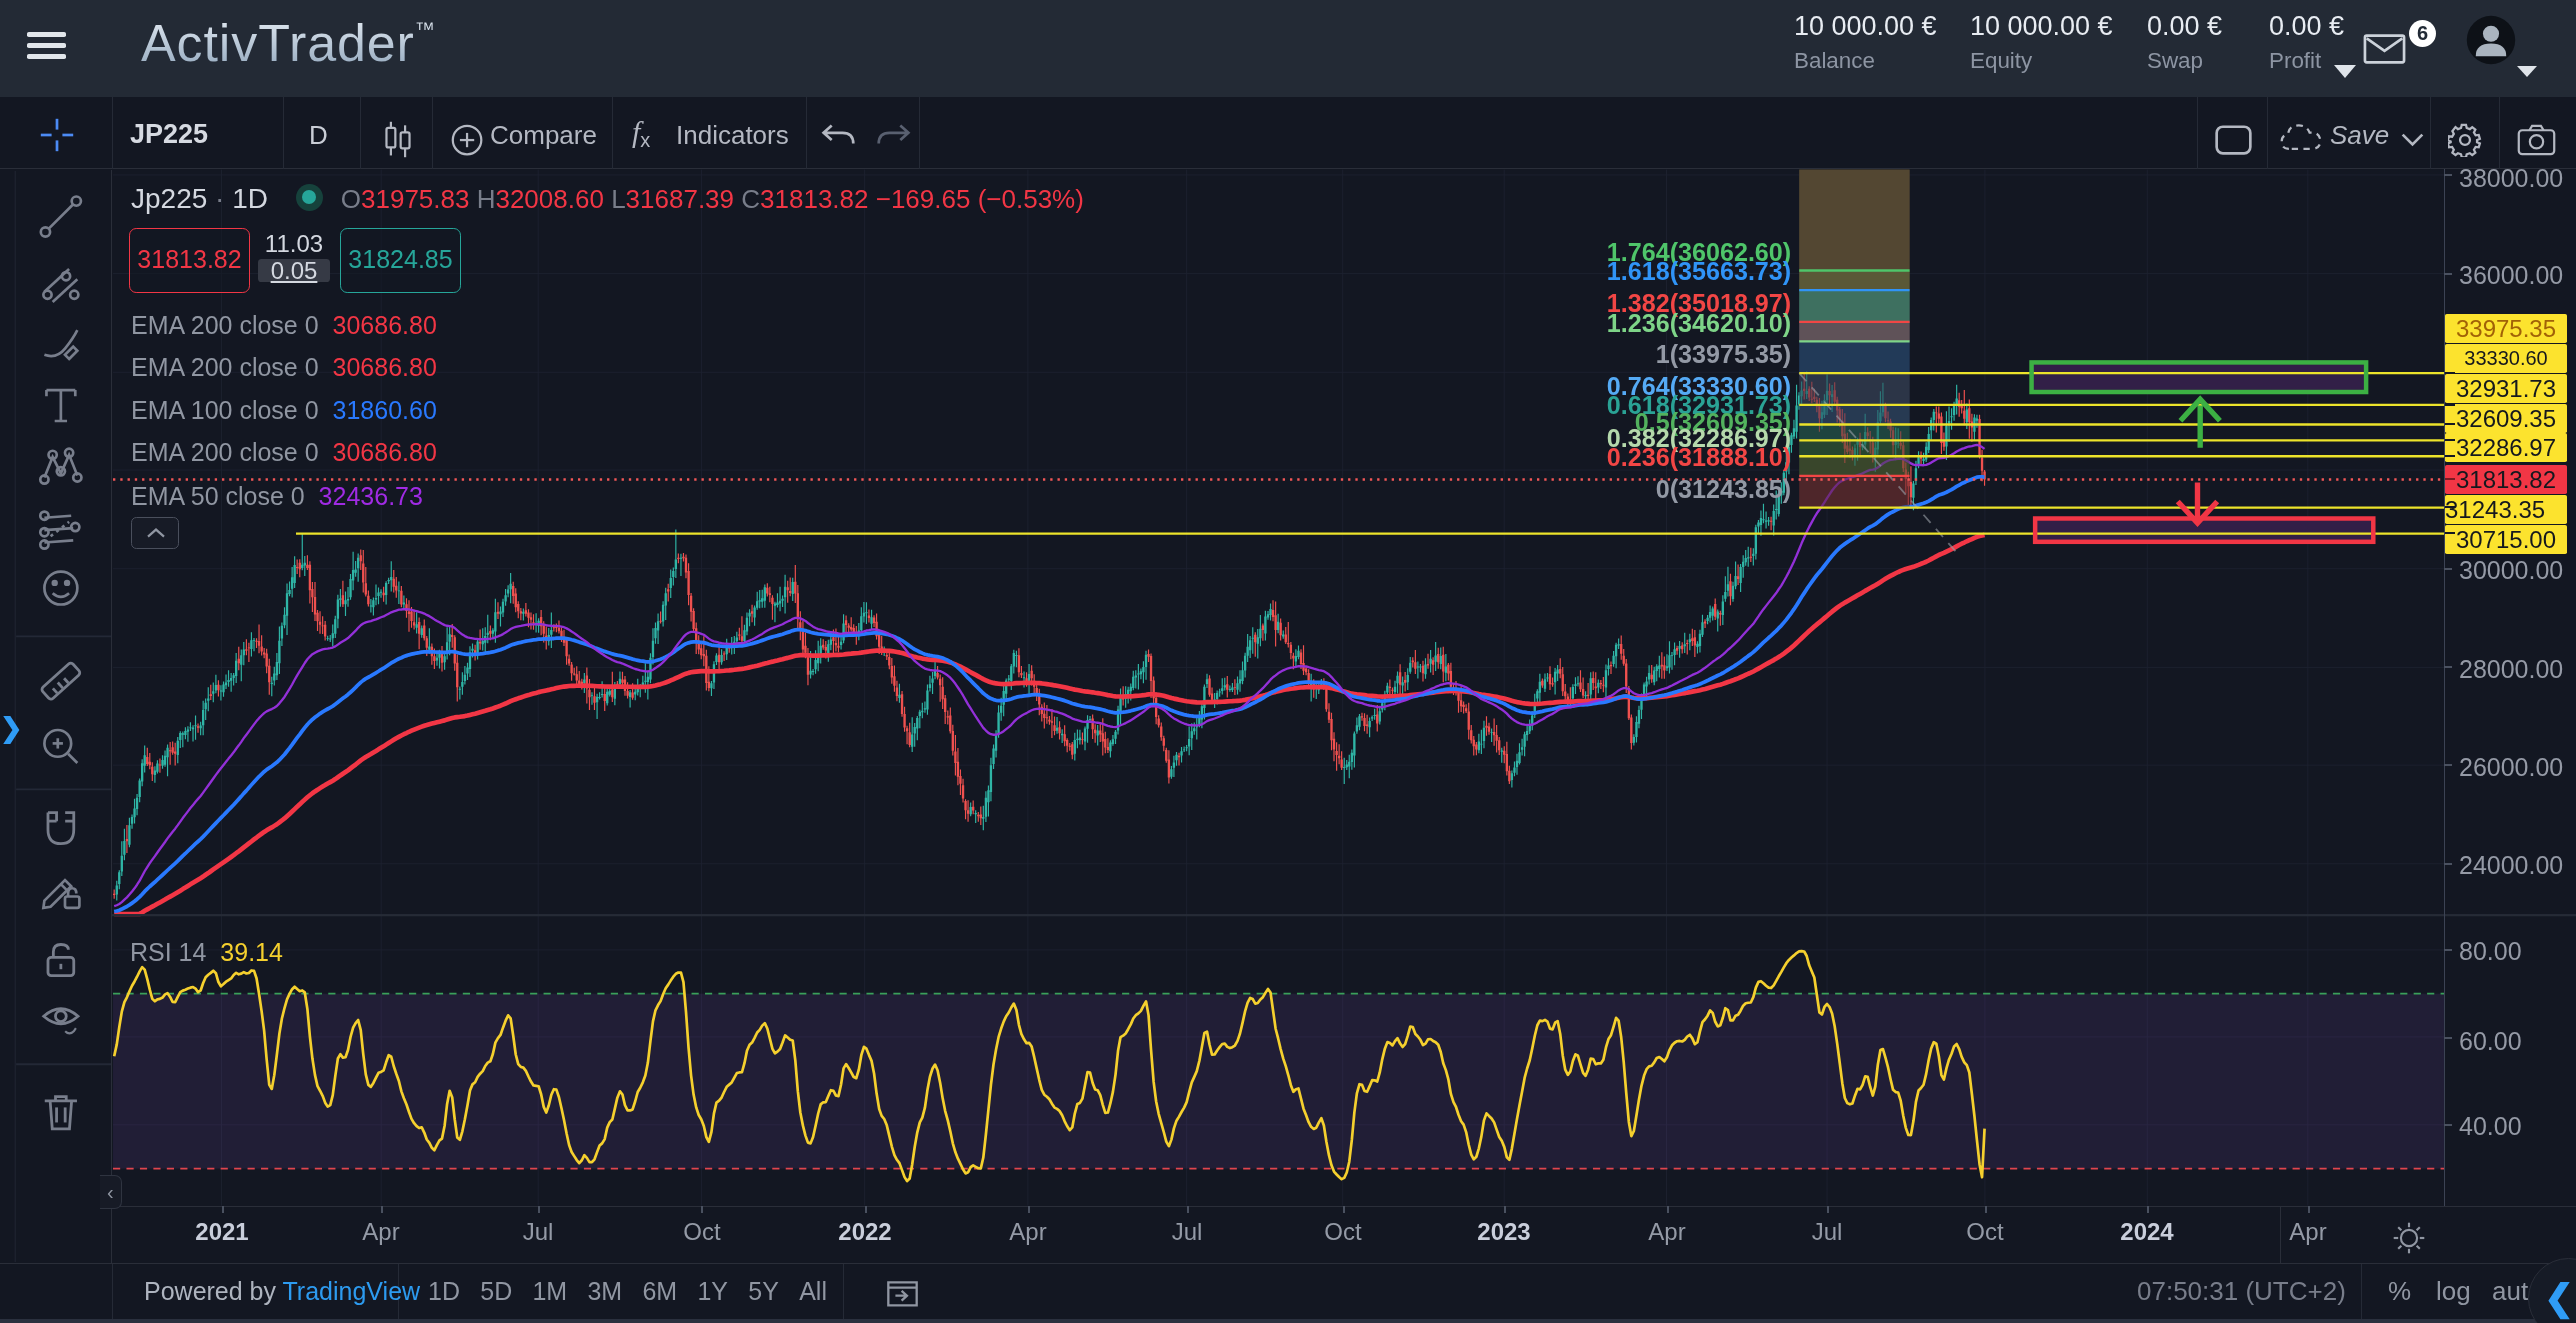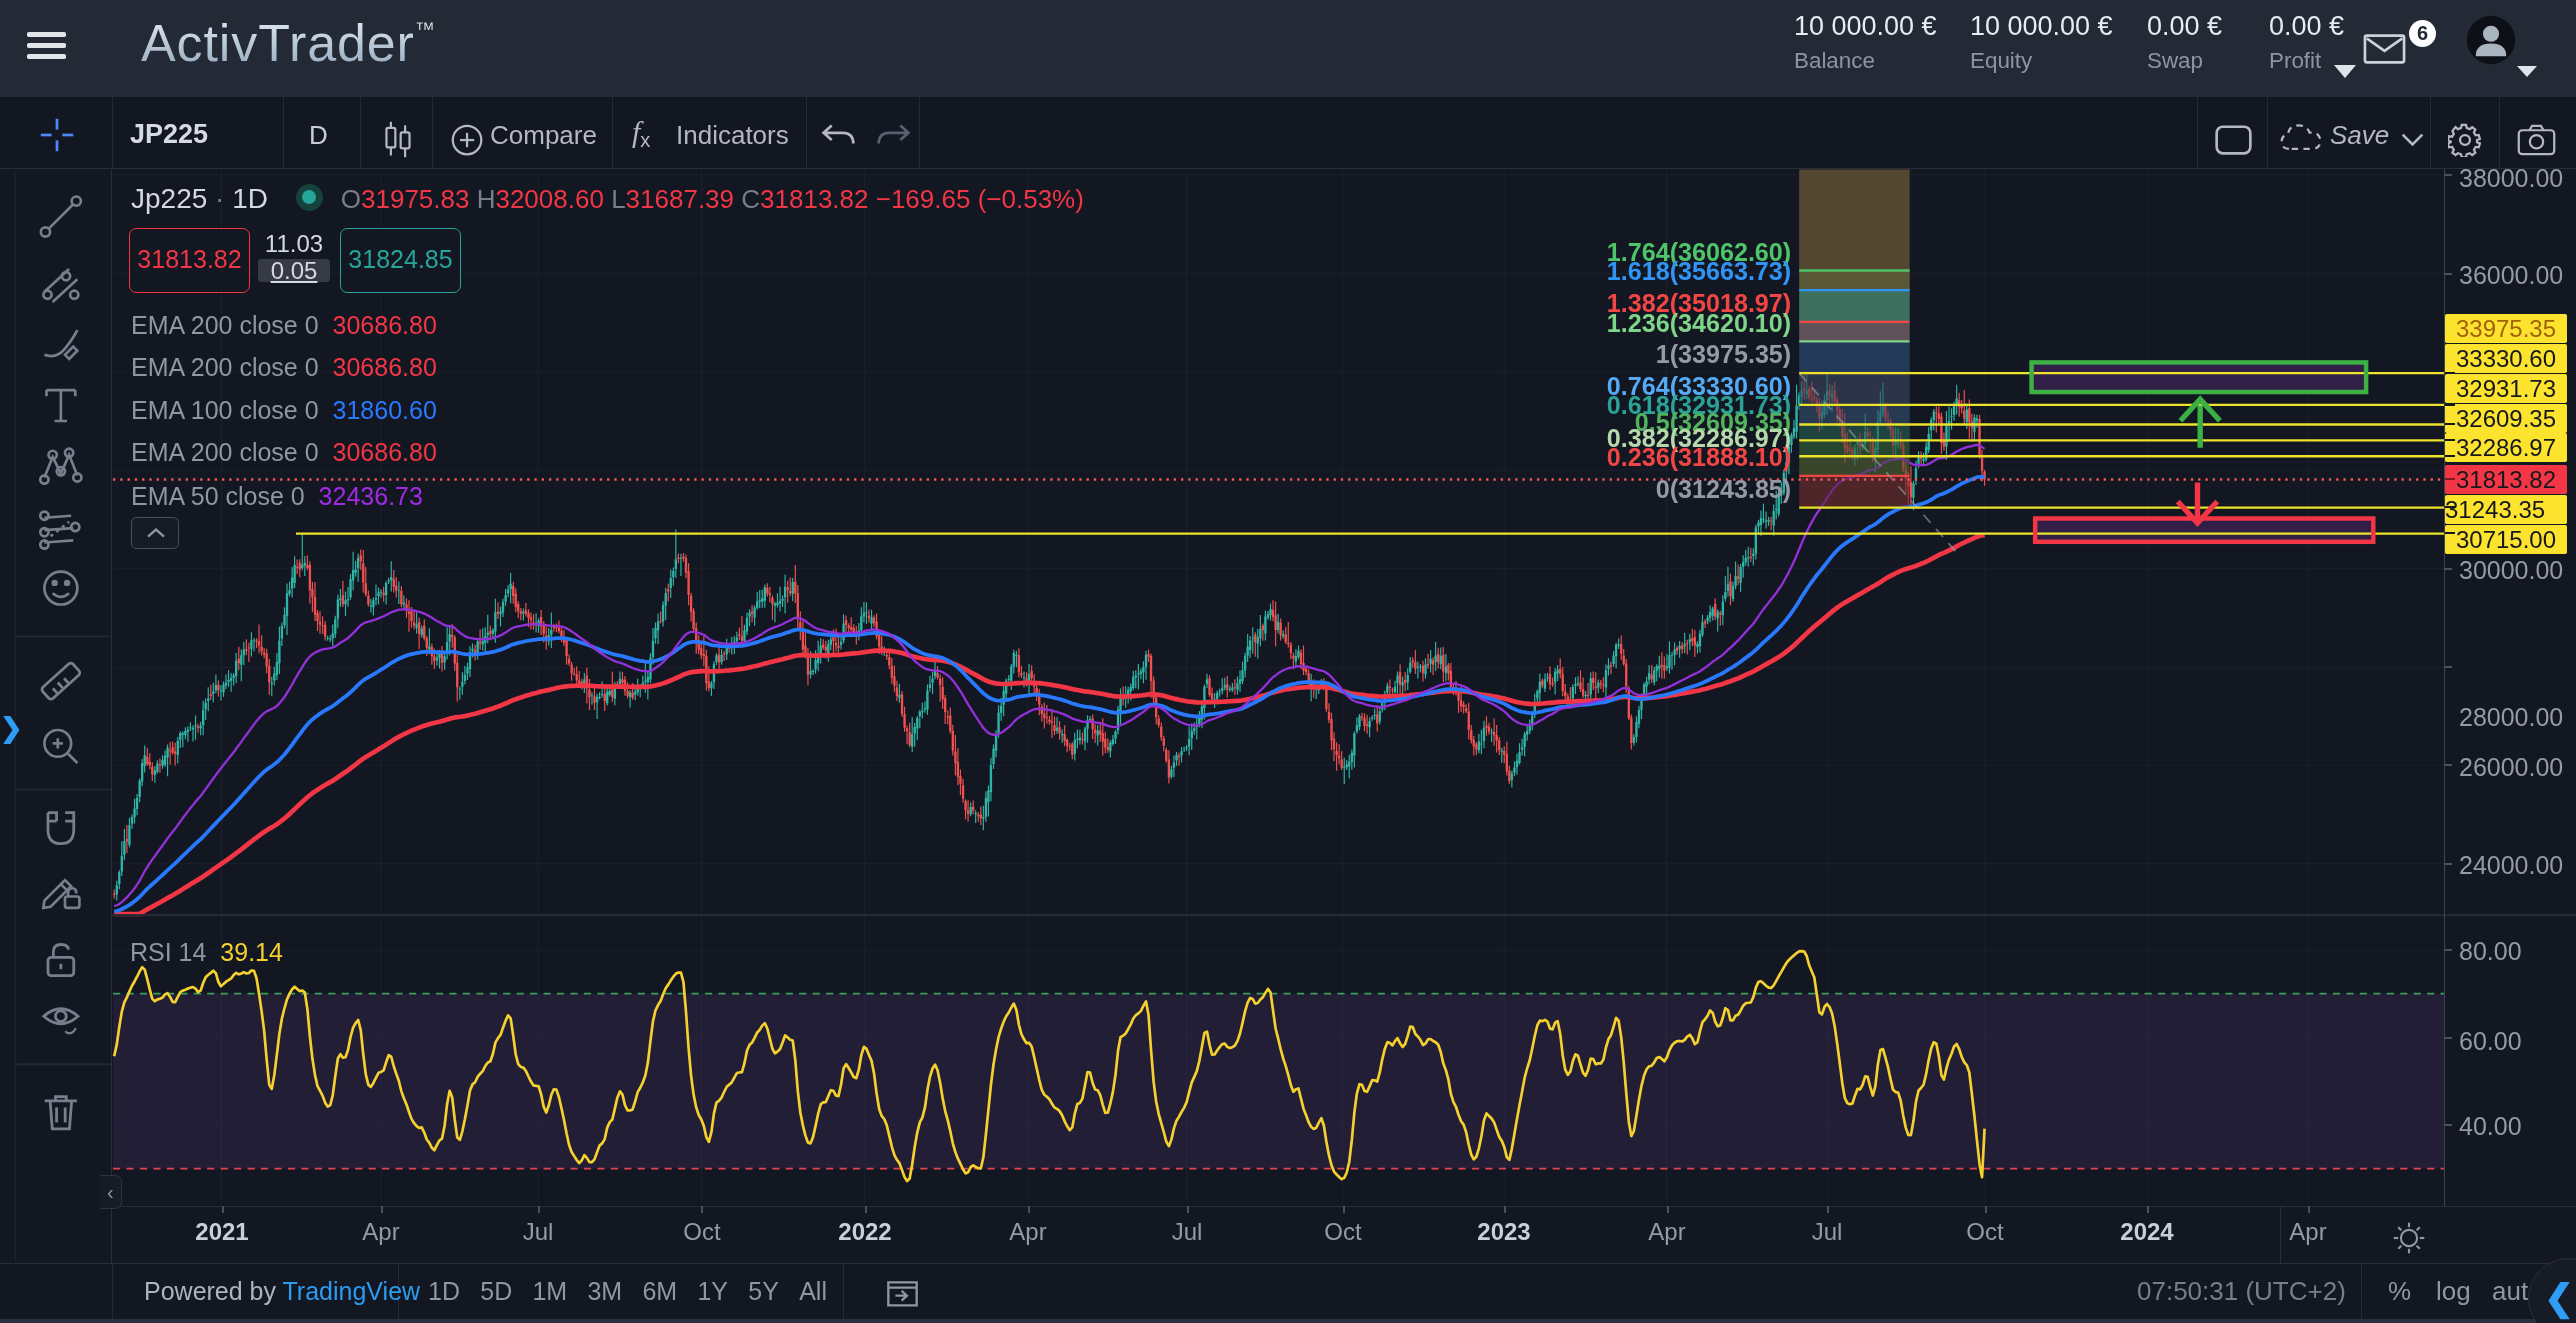--- a/index.html
+++ b/index.html
@@ -284,28 +284,28 @@
   <svg width="48" height="32" viewBox="0 0 54 36">
       <path d="M18 21 L27 13 L36 21" fill="none" stroke="#9096a2" stroke-width="2.5"></path>
     </svg>
 </div>
 <div class="abs" style="left:130px;top:938px;font-size:25px;color:#9096a2;">RSI 14&nbsp;&nbsp;<span style="color:#f5d02e;">39.14</span></div>
 
 <div class="abs" style="left:2444px;top:169px;width:0.9px;height:1038px;background:#3c4354;"></div>
 <div class="abs" style="left:2459px;top:164px;font-size:25px;color:#959aa6;">38000.00</div>
 <div class="abs" style="left:2459px;top:261px;font-size:25px;color:#959aa6;">36000.00</div>
 <div class="abs" style="left:2459px;top:556px;font-size:25px;color:#959aa6;">30000.00</div>
-<div class="abs" style="left:2459px;top:655px;font-size:25px;color:#959aa6;margin-top:48px;">28000.00</div>
+<div class="abs" style="left:2459px;top:655px;font-size:25px;color:#959aa6;">28000.00</div>
 <div class="abs" style="left:2459px;top:753px;font-size:25px;color:#959aa6;">26000.00</div>
 <div class="abs" style="left:2459px;top:851px;font-size:25px;color:#959aa6;">24000.00</div>
 <div class="abs" style="left:2459px;top:937px;font-size:25px;color:#959aa6;">80.00</div>
 <div class="abs" style="left:2459px;top:1027px;font-size:25px;color:#959aa6;">60.00</div>
 <div class="abs" style="left:2459px;top:1112px;font-size:25px;color:#959aa6;">40.00</div>
 <div class="abs" style="left:2445px;top:314px;width:122px;height:29px;background:#fce32e;border-radius:1.8px;color:#a16207;font-size:24px;text-align:center;line-height:29px;">33975.35</div>
-<div class="abs" style="left:2445px;top:344px;width:122px;height:29px;background:#fce32e;border-radius:1.8px;color:#15181e;font-size:24px;text-align:center;line-height:29px;">33330.60</div>
+<div class="abs" style="left:2445px;top:344px;width:122px;height:29px;background:#fce32e;border-radius:1.8px;color:#15181e;font-size:20px;text-align:center;line-height:29px;">33330.60</div>
 <div class="abs" style="left:2445px;top:374px;width:122px;height:29px;background:#fce32e;border-radius:1.8px;color:#15181e;font-size:24px;text-align:center;line-height:29px;">32931.73</div>
 <div class="abs" style="left:2445px;top:404px;width:122px;height:29px;background:#fce32e;border-radius:1.8px;color:#15181e;font-size:24px;text-align:center;line-height:29px;">32609.35</div>
 <div class="abs" style="left:2445px;top:433px;width:122px;height:29px;background:#fce32e;border-radius:1.8px;color:#15181e;font-size:24px;text-align:center;line-height:29px;">32286.97</div>
 <div class="abs" style="left:2445px;top:465px;width:122px;height:29px;background:#f23645;border-radius:1.8px;color:#15181e;font-size:24px;text-align:center;line-height:29px;">31813.82</div>
 <div class="abs" style="left:2445px;top:495px;width:122px;height:29px;background:#fce32e;border-radius:1.8px;color:#15181e;font-size:24px;text-align:left;line-height:29px;">31243.35</div>
 <div class="abs" style="left:2445px;top:525px;width:122px;height:29px;background:#fce32e;border-radius:1.8px;color:#15181e;font-size:24px;text-align:center;line-height:29px;">30715.00</div>
 <div class="abs" style="left:2445px;top:372px;width:10px;height:2.2px;background:#131722;"></div>
 <div class="abs" style="left:2445px;top:404px;width:10px;height:2.2px;background:#131722;"></div>
 <div class="abs" style="left:2445px;top:423px;width:10px;height:2.2px;background:#131722;"></div>
 <div class="abs" style="left:2445px;top:439px;width:10px;height:2.2px;background:#131722;"></div>

